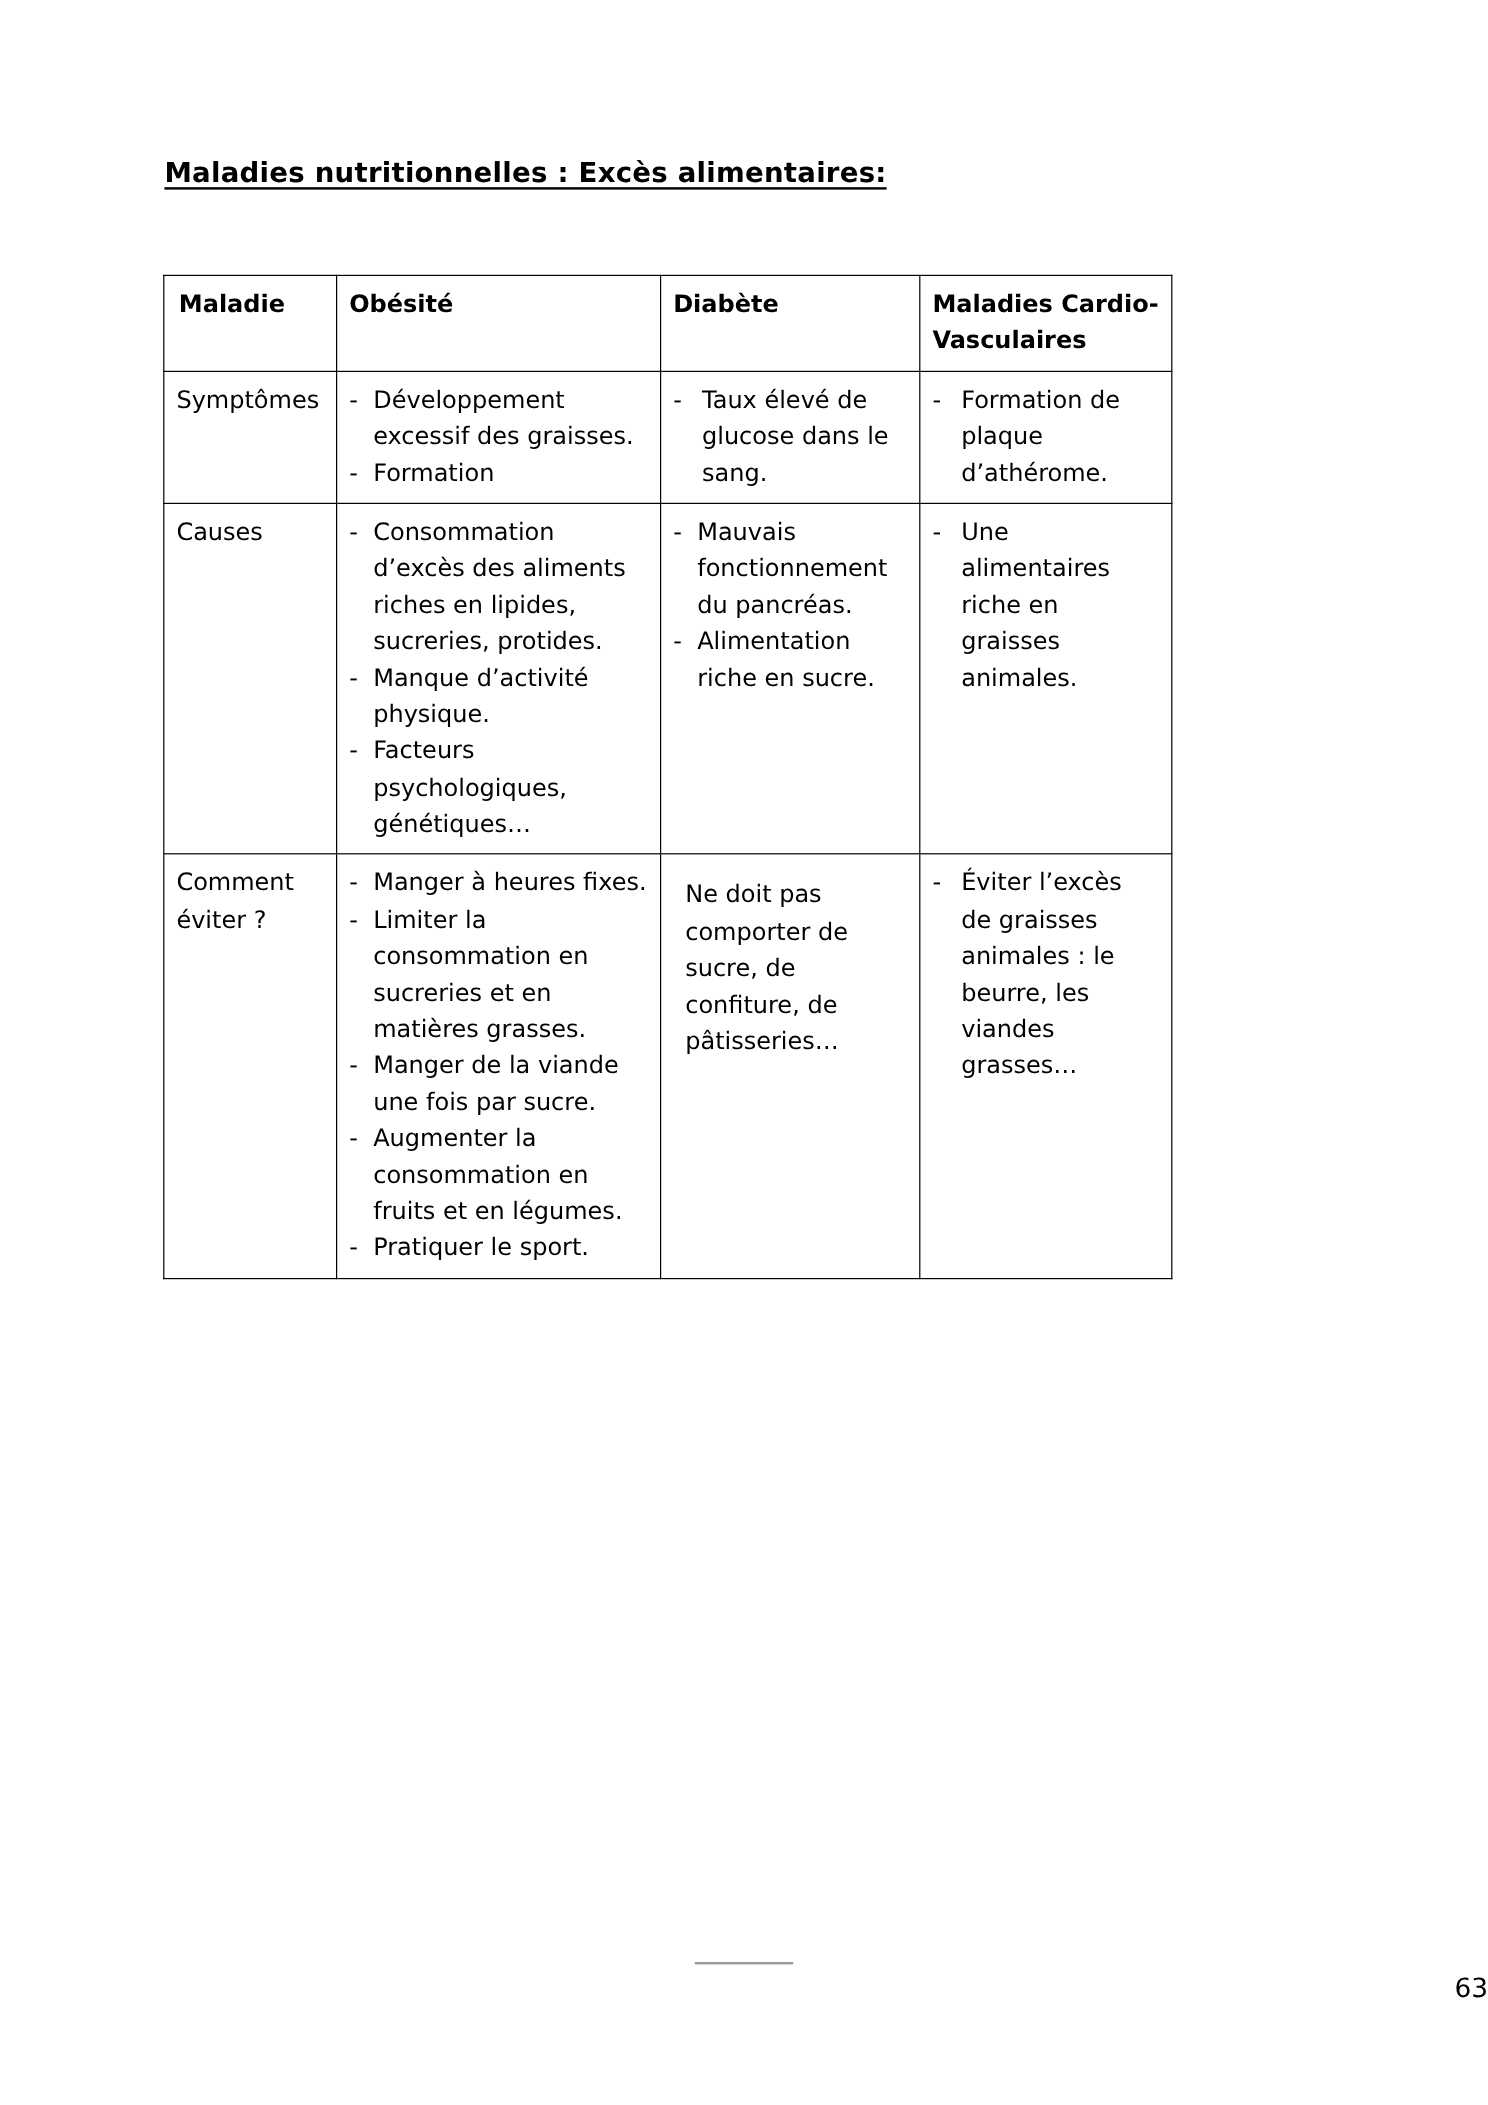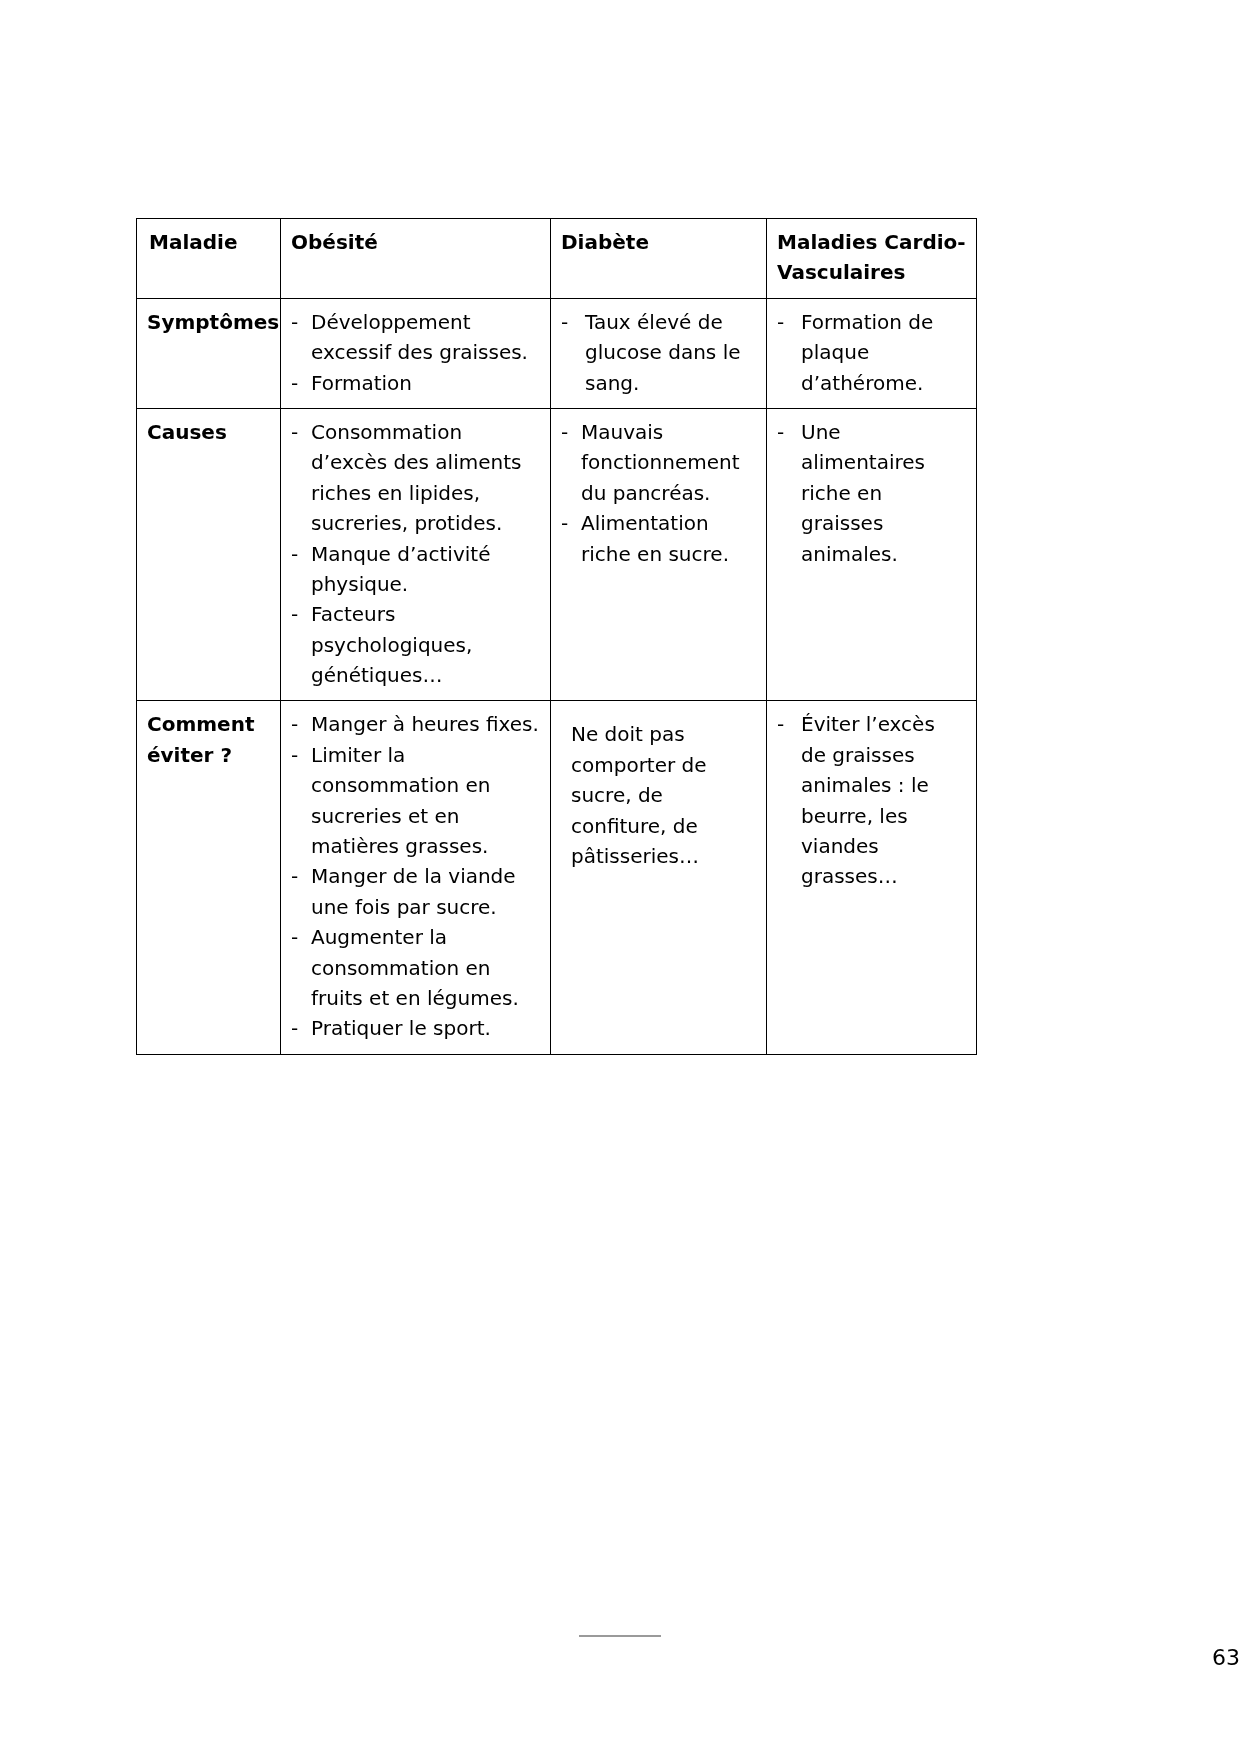--- a/index.html
+++ b/index.html
@@ -29,21 +29,21 @@
     font-size: 23px;
     font-weight: bold;
     letter-spacing: 0.2px;
     text-decoration: underline;
     text-underline-offset: 4px;
     white-space: nowrap;
   }
   table.nutrition-table {
     position: absolute;
     left: 136px;
-    top: 218px;
+    top: 229px;
     width: 840px;
     border-collapse: collapse;
     table-layout: fixed;
   }
   table.nutrition-table td {
     border: 1.6px solid #000000;
     vertical-align: top;
     padding: 8px 10px 10px 10px;
     font-size: 20px;
     line-height: 1.52;
@@ -58,21 +58,21 @@
     font-weight: bold;
     padding-top: 9px;
     padding-bottom: 9px;
     vertical-align: top;
   }
   td.head.left-head {
     text-align: left;
     padding-left: 12px;
   }
   td.rowlabel {
-    font-weight: bold;
+    font-weight: normal;
     vertical-align: middle;
     padding-left: 12px;
   }
   ul.items {
     list-style: none;
     margin: 0;
     padding: 0;
   }
   ul.items li {
     position: relative;
@@ -104,20 +104,21 @@
     height: 1.5px;
     background: #9a9a9a;
     margin: 0 auto 8px auto;
   }
 </style>
 </head>
 <body>
 
 <div class="page">
 
+  <div class="doc-title">Maladies nutritionnelles : Excès alimentaires:</div>
 
   <table class="nutrition-table">
     <colgroup>
       <col class="c-label">
         <col class="c-ob">
         <col class="c-di">
         <col class="c-cv">
     </colgroup>
     <tbody>
       <tr>

